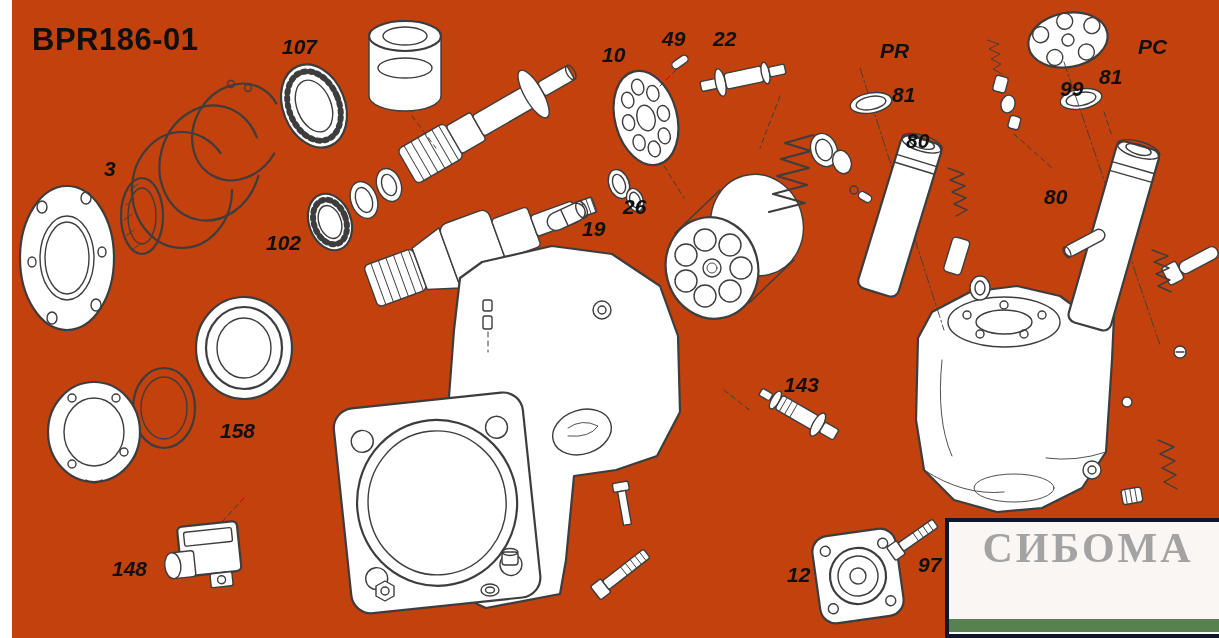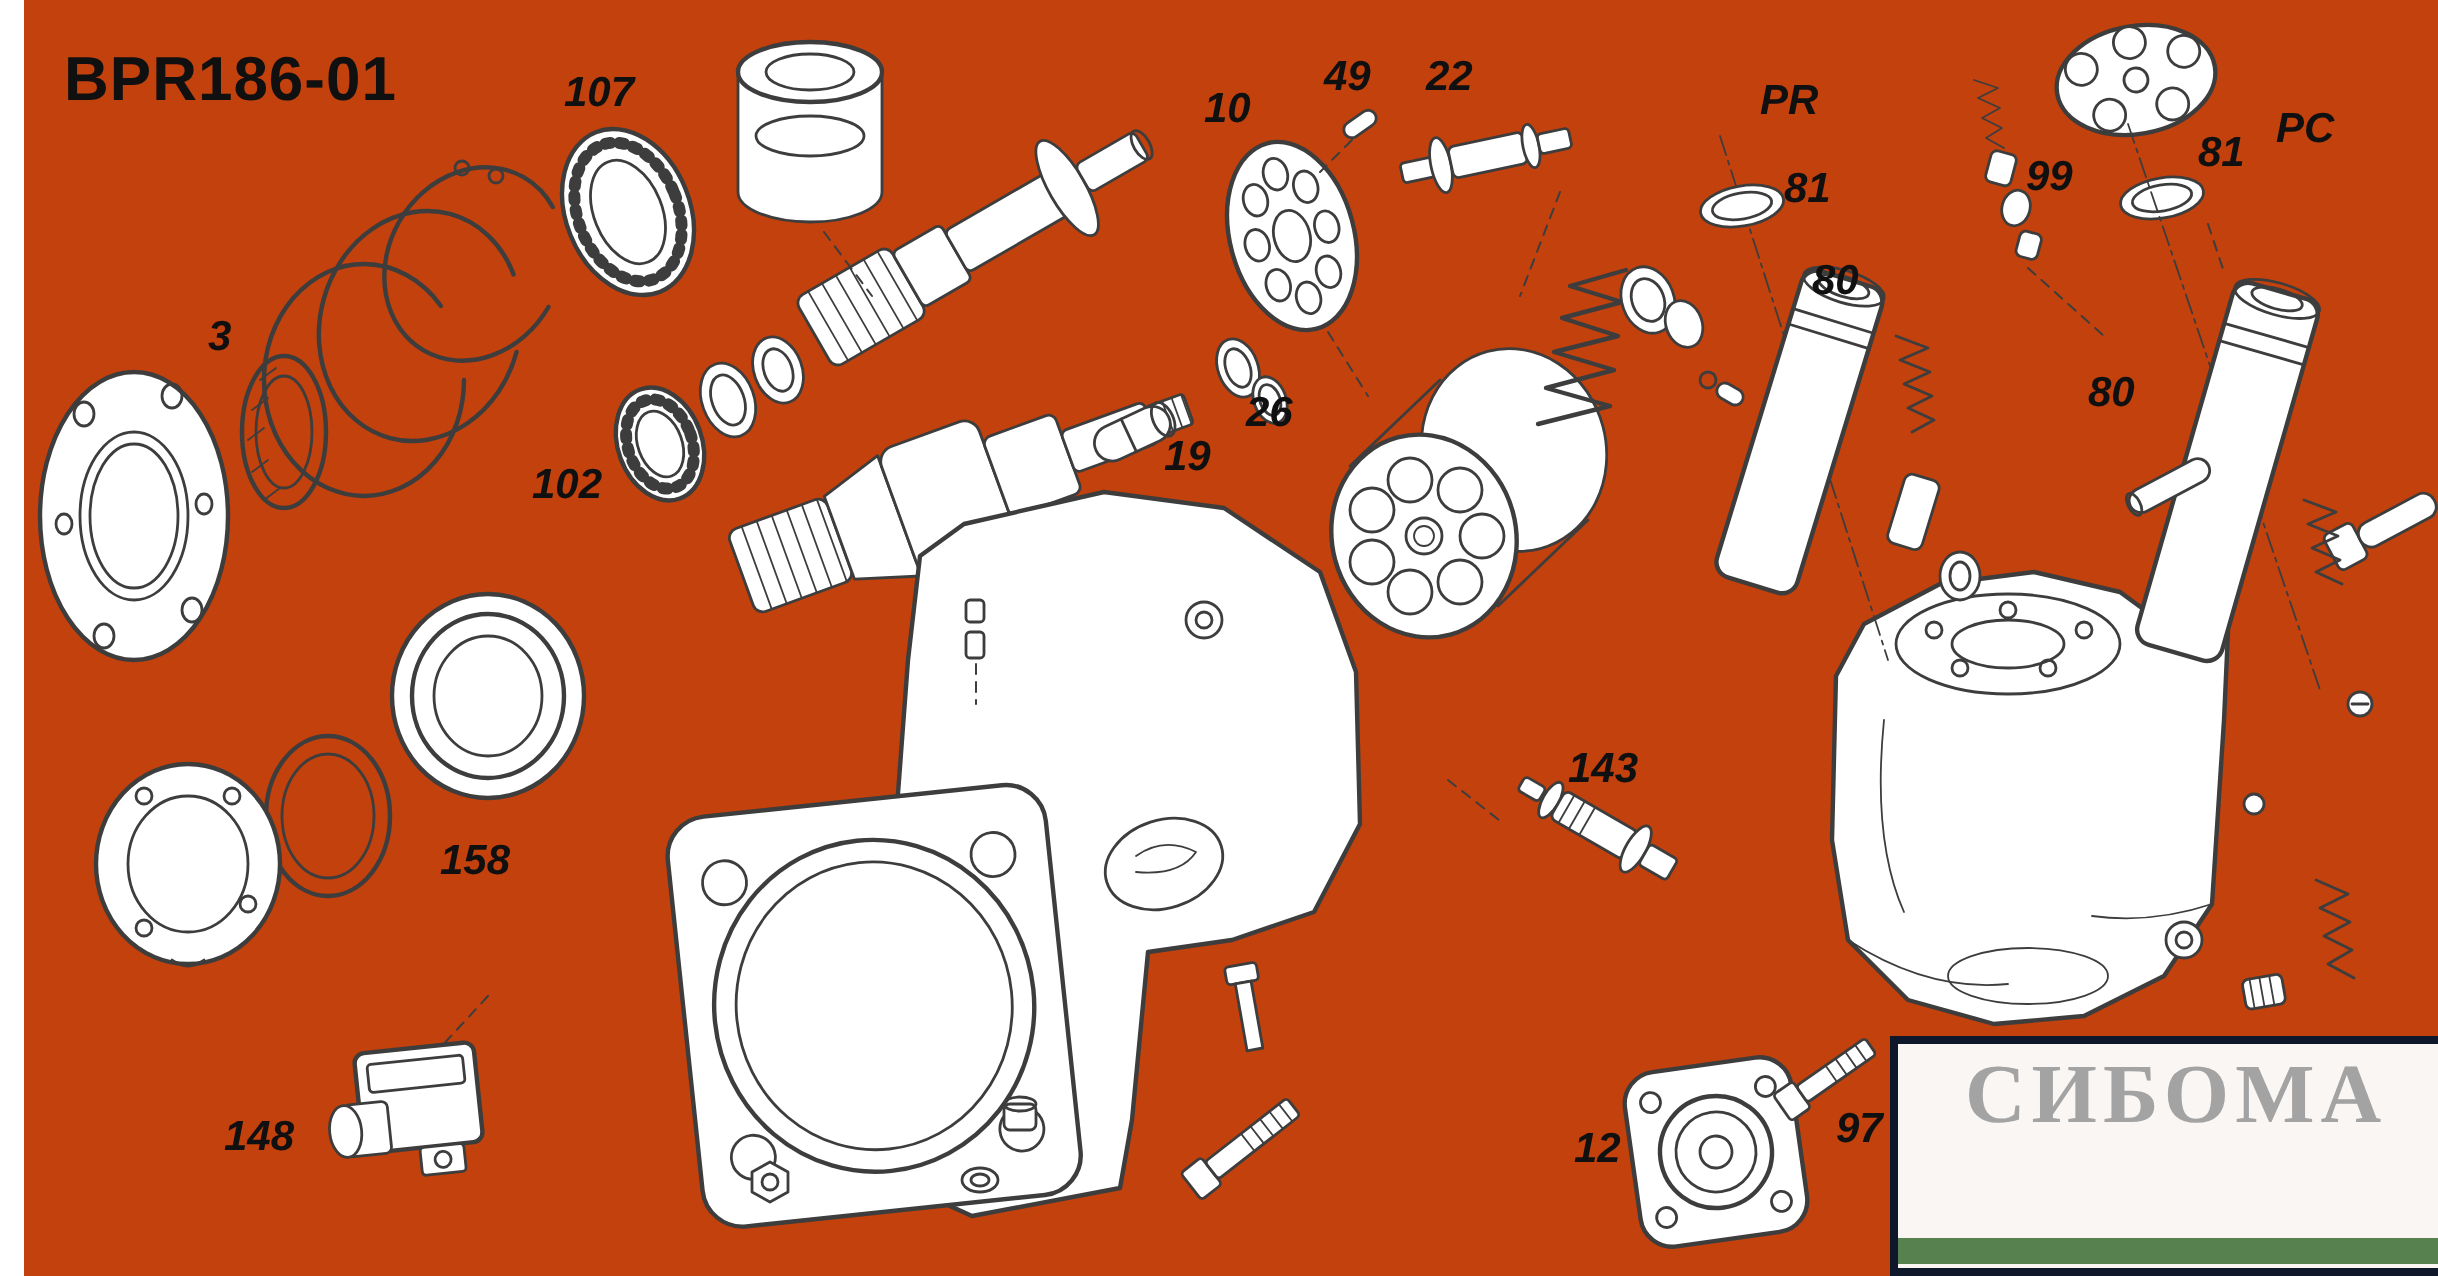--- a/index.html
+++ b/index.html
@@ -368,23 +368,23 @@
       <div class="part-label" style="left: 650px; top: 28px;">49</div>
       <div class="part-label" style="left: 701px; top: 28px;">22</div>
       <div class="part-label" style="left: 570px; top: 218px;">19</div>
       <div class="part-label" style="left: 611px; top: 196px;">26</div>
       <div class="part-label" style="left: 772px; top: 374px;">143</div>
       <div class="part-label" style="left: 775px; top: 564px; text-align: center;">12</div>
       <div class="part-label" style="left: 906px; top: 554px;">97</div>
       <div class="part-label" style="left: 868px; top: 40px;">PR</div>
       <div class="part-label" style="left: 880px; top: 84px;">81</div>
       <div class="part-label" style="left: 894px; top: 130px;">80</div>
-      <div class="part-label" style="left: 1001px; top: 78px;">99</div>
+      <div class="part-label" style="left: 1048px; top: 78px;">99</div>
       <div class="part-label" style="left: 1087px; top: 66px;">81</div>
-      <div class="part-label" style="left: 1126px; top: 54px;">PC</div>
+      <div class="part-label" style="left: 1126px; top: 36px;">PC</div>
       <div class="part-label" style="left: 1032px; top: 186px;">80</div>
     </div>
 
   <div class="watermark" style="color: rgb(163, 163, 163);">
     <div class="wm-line">СИБОМА</div>
     <div class="wm-bar" style="background: rgb(88, 129, 80);"></div>
   </div>
 
 </div>
 

